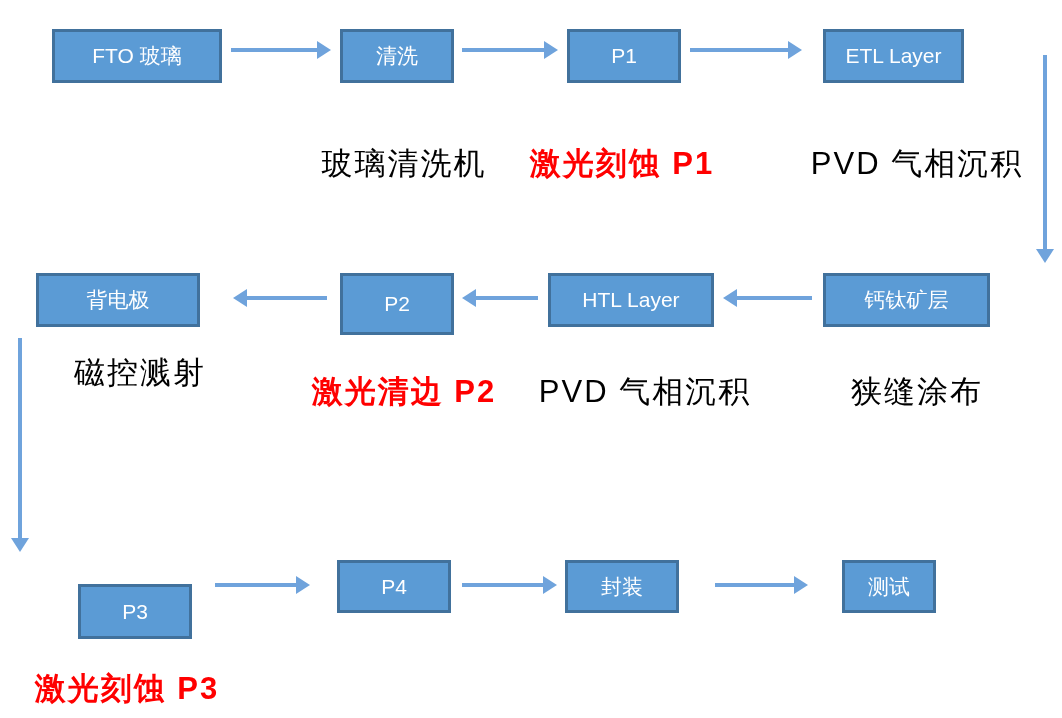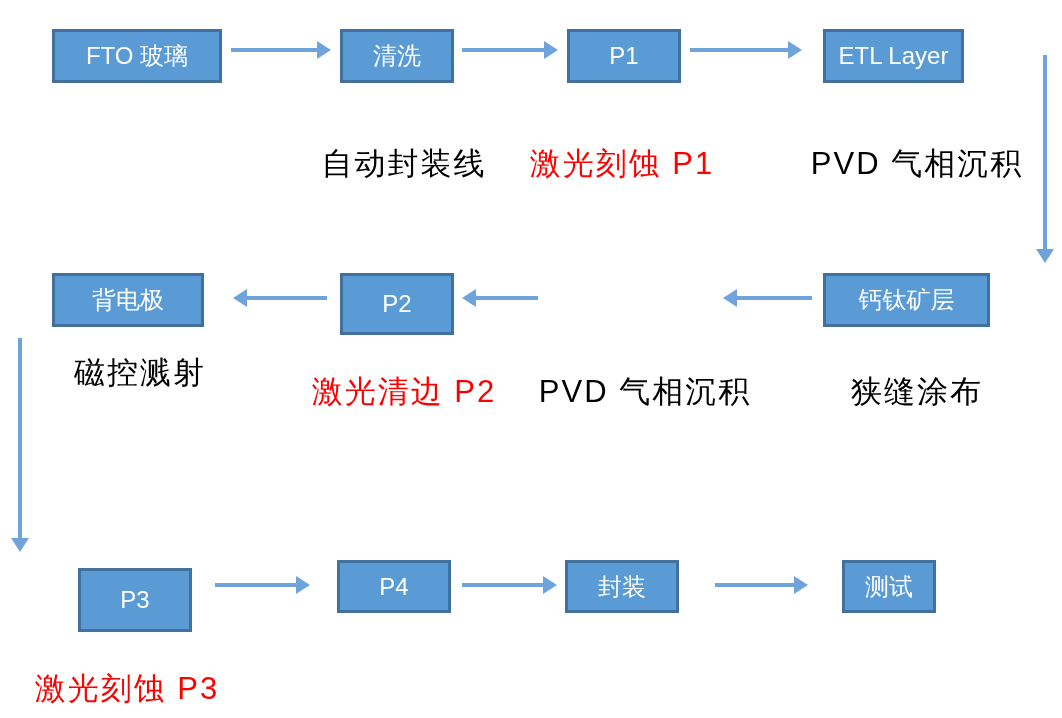--- a/index.html
+++ b/index.html
@@ -20,33 +20,33 @@
     overflow:hidden;
     margin:0 auto;
   }
   .box{
     position:absolute;
     background:var(--box-fill);
     border:3px solid var(--box-border);
     box-sizing:border-box;
     display:flex;align-items:center;justify-content:center;
     color:var(--box-text);
-    font-size:24px;
+    font-size:21px;
     white-space:nowrap;
   }
   .caption{
     position:absolute;
     transform:translateX(-50%);
     font-family:"Liberation Sans","DejaVu Serif",serif;
     font-size:31px;
     letter-spacing:2px;
     color:var(--caption-default);
     white-space:nowrap;
   }
-  .caption.red{color:var(--caption-highlight);}
+  .caption.red{color:var(--caption-highlight);font-weight:bold;}
   
   .harrow{position:absolute;height:4px;background:var(--arrow);}
   .harrow.right::after{
     content:"";position:absolute;right:-14px;top:-7px;
     border-left:14px solid var(--arrow);
     border-top:9px solid transparent;
     border-bottom:9px solid transparent;
   }
   .harrow.left::after{
     content:"";position:absolute;left:-14px;top:-7px;
@@ -78,48 +78,51 @@
     <span>P1</span>
   </div>
   <div class="box" style="left:823px;top:29px;width:141px;height:54px">
     <span>ETL Layer</span>
   </div>
 
   <div class="harrow right" style="left:231px;top:48px;width:86px"></div>
   <div class="harrow right" style="left:462px;top:48px;width:82px"></div>
   <div class="harrow right" style="left:690px;top:48px;width:98px"></div>
 
-  <div class="caption" style="left:404px;top:143px">自动封装线</div>
+  <div class="caption" style="left:404px;top:143px">玻璃清洗机</div>
   <div class="caption red" style="left:622px;top:143px">激光刻蚀 P1</div>
   <div class="caption" style="left:917px;top:143px">PVD 气相沉积</div>
 
   <div class="varrow" style="left:1043px;top:55px;height:194px"></div>
 
-  <div class="box" style="left:52px;top:273px;width:152px;height:54px">
+  <div class="box" style="left:36px;top:273px;width:164px;height:54px">
     <span>背电极</span>
   </div>
   <div class="box" style="left:340px;top:273px;width:114px;height:62px">
     <span>P2</span>
+  </div>
+  <div class="box" style="left:548px;top:273px;width:166px;height:54px">
+    <span>HTL Layer</span>
   </div>
   <div class="box" style="left:823px;top:273px;width:167px;height:54px">
     <span>钙钛矿层</span>
   </div>
 
   <div class="harrow left" style="left:737px;top:296px;width:75px"></div>
   <div class="harrow left" style="left:476px;top:296px;width:62px"></div>
   <div class="harrow left" style="left:247px;top:296px;width:80px"></div>
 
   <div class="caption" style="left:140px;top:352px">磁控溅射</div>
   <div class="caption red" style="left:404px;top:371px">激光清边 P2</div>
   <div class="caption" style="left:645px;top:371px">PVD 气相沉积</div>
   <div class="caption" style="left:917px;top:371px">狭缝涂布</div>
 
   <div class="varrow" style="left:18px;top:338px;height:200px"></div>
 
-  <div class="box" style="left:78px;top:568px;width:114px;height:64px">
+  <div class="box" style="left:78px;top:584px;width:114px;height:55px">
     <span>P3</span>
   </div>
   <div class="box" style="left:337px;top:560px;width:114px;height:53px">
     <span>P4</span>
   </div>
   <div class="box" style="left:565px;top:560px;width:114px;height:53px">
     <span>封装</span>
   </div>
   <div class="box" style="left:842px;top:560px;width:94px;height:53px">
     <span>测试</span>

